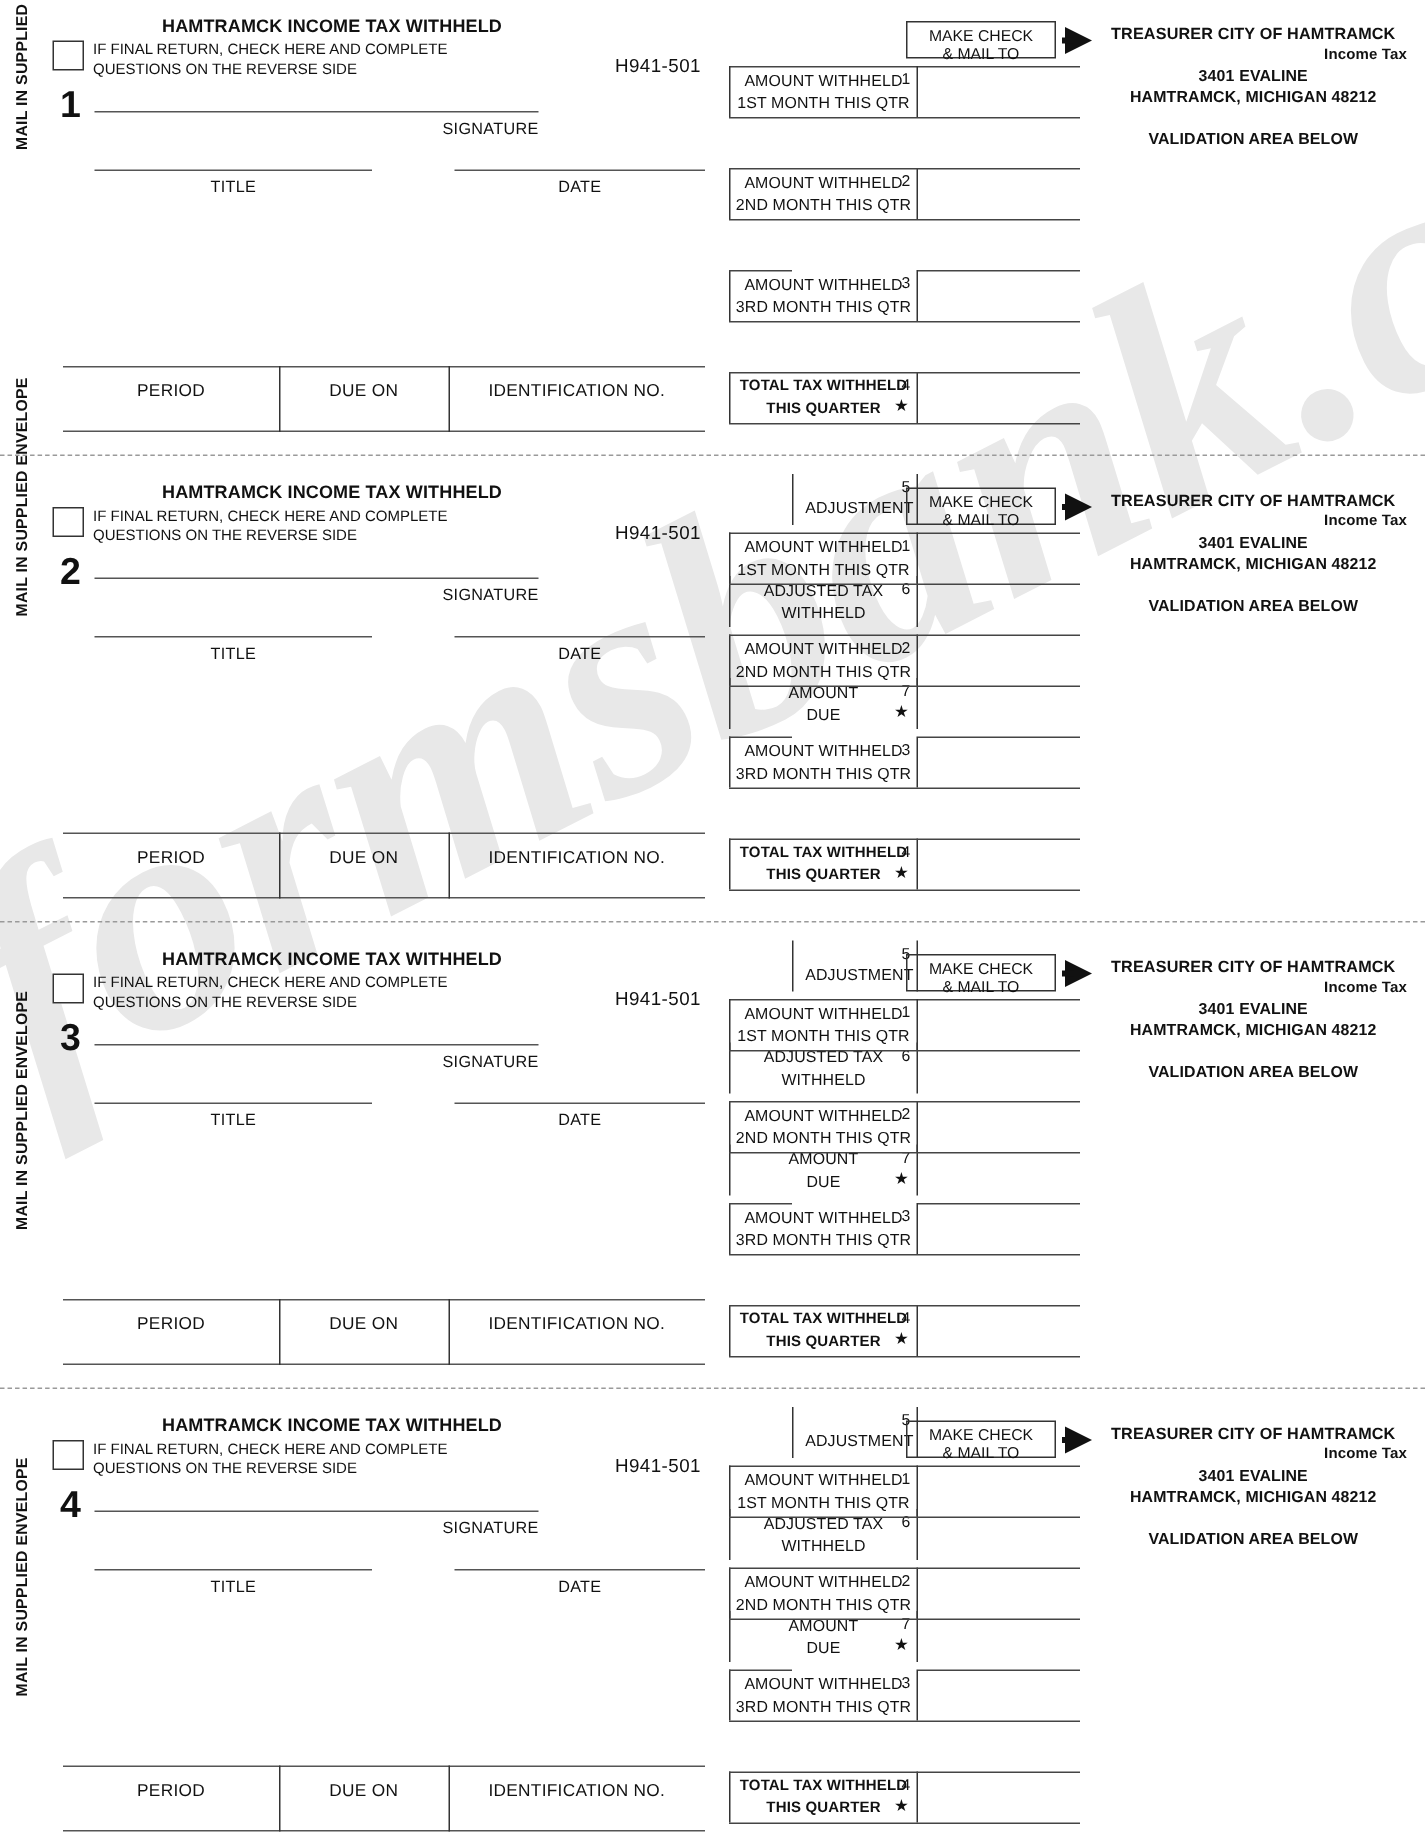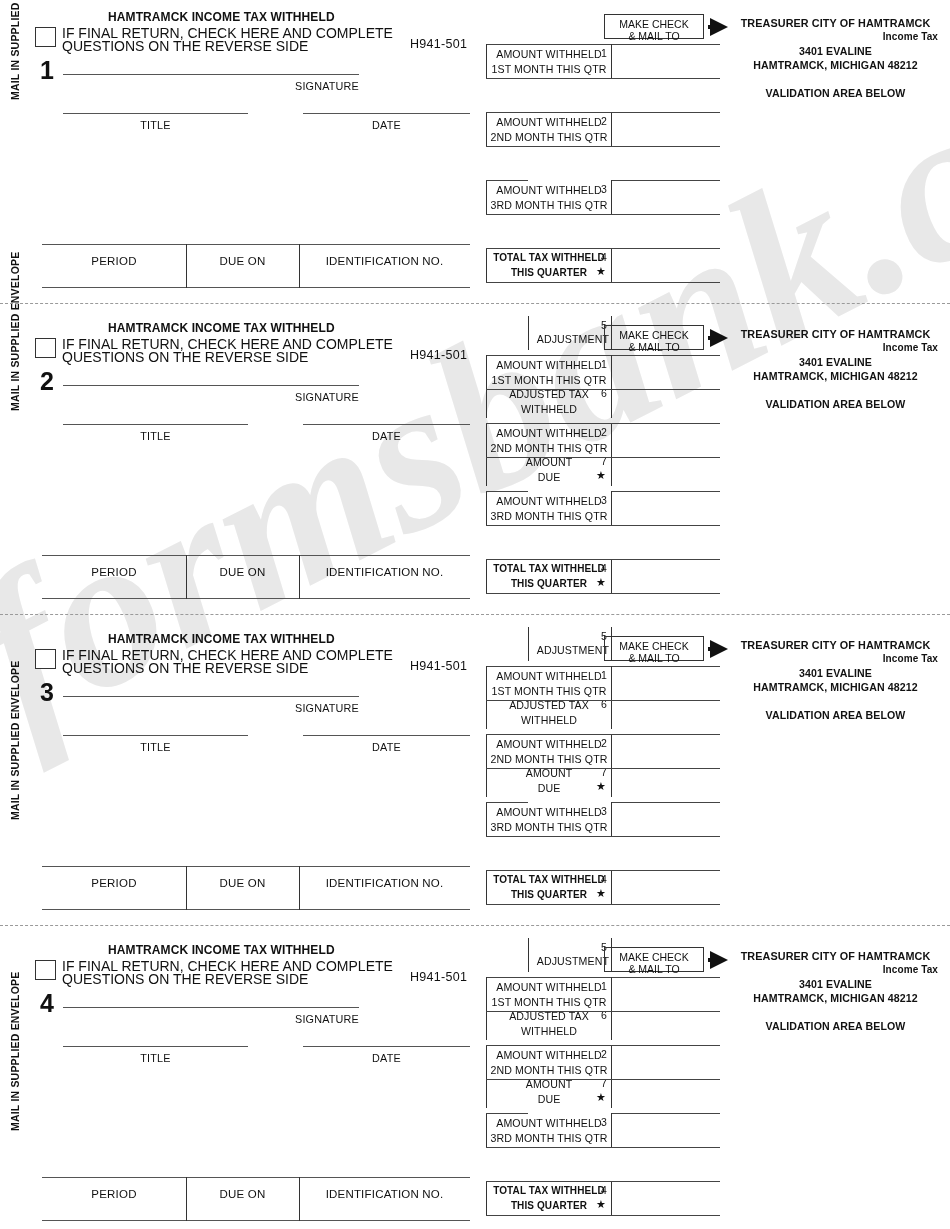--- a/index.html
+++ b/index.html
@@ -80,21 +80,21 @@
   .chk{
     position:absolute;
     left:35px; top:27px;
     width:19px;height:18px;
     border:1.4px solid #333;
     background:#fff;
   }
   .chk-txt{
     position:absolute;
     left:62px; top:27px;
-    font-size:14px;
+    font-size:10px;
     line-height:13px;
     white-space:nowrap;
   }
   .formno{
     position:absolute;
     left:410px; top:37px;
     font-size:12.5px;
     letter-spacing:.3px;
   }
   .bignum{

